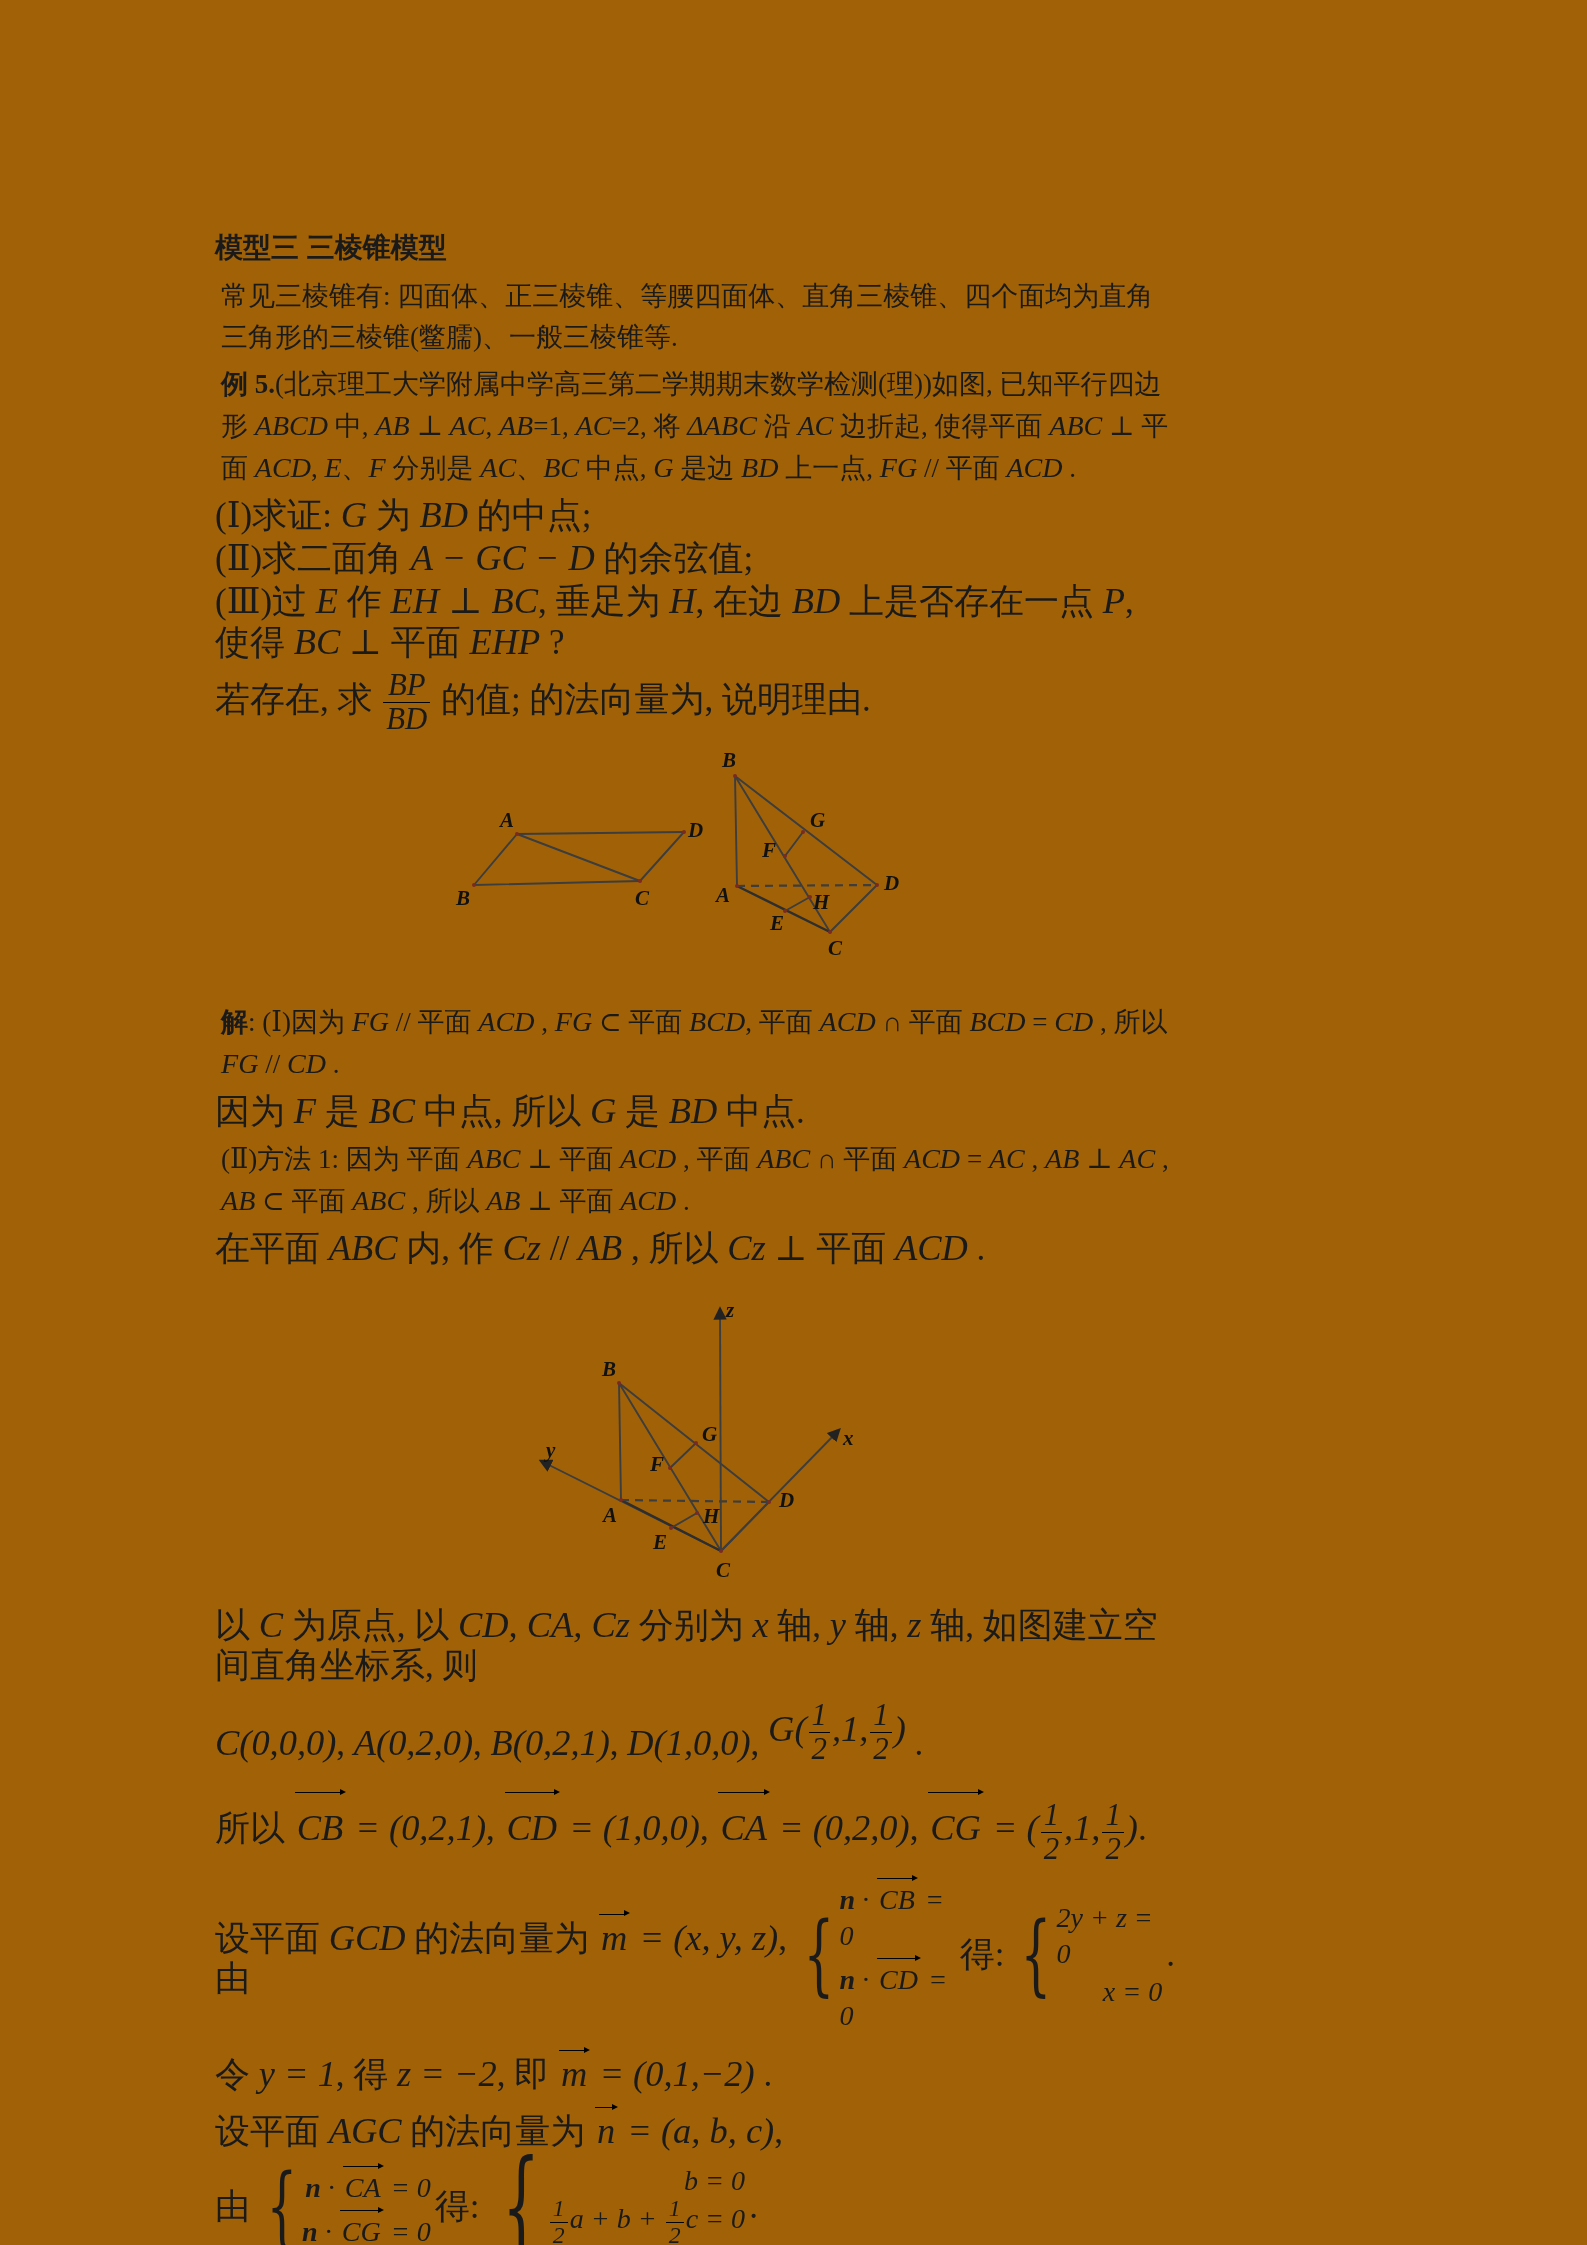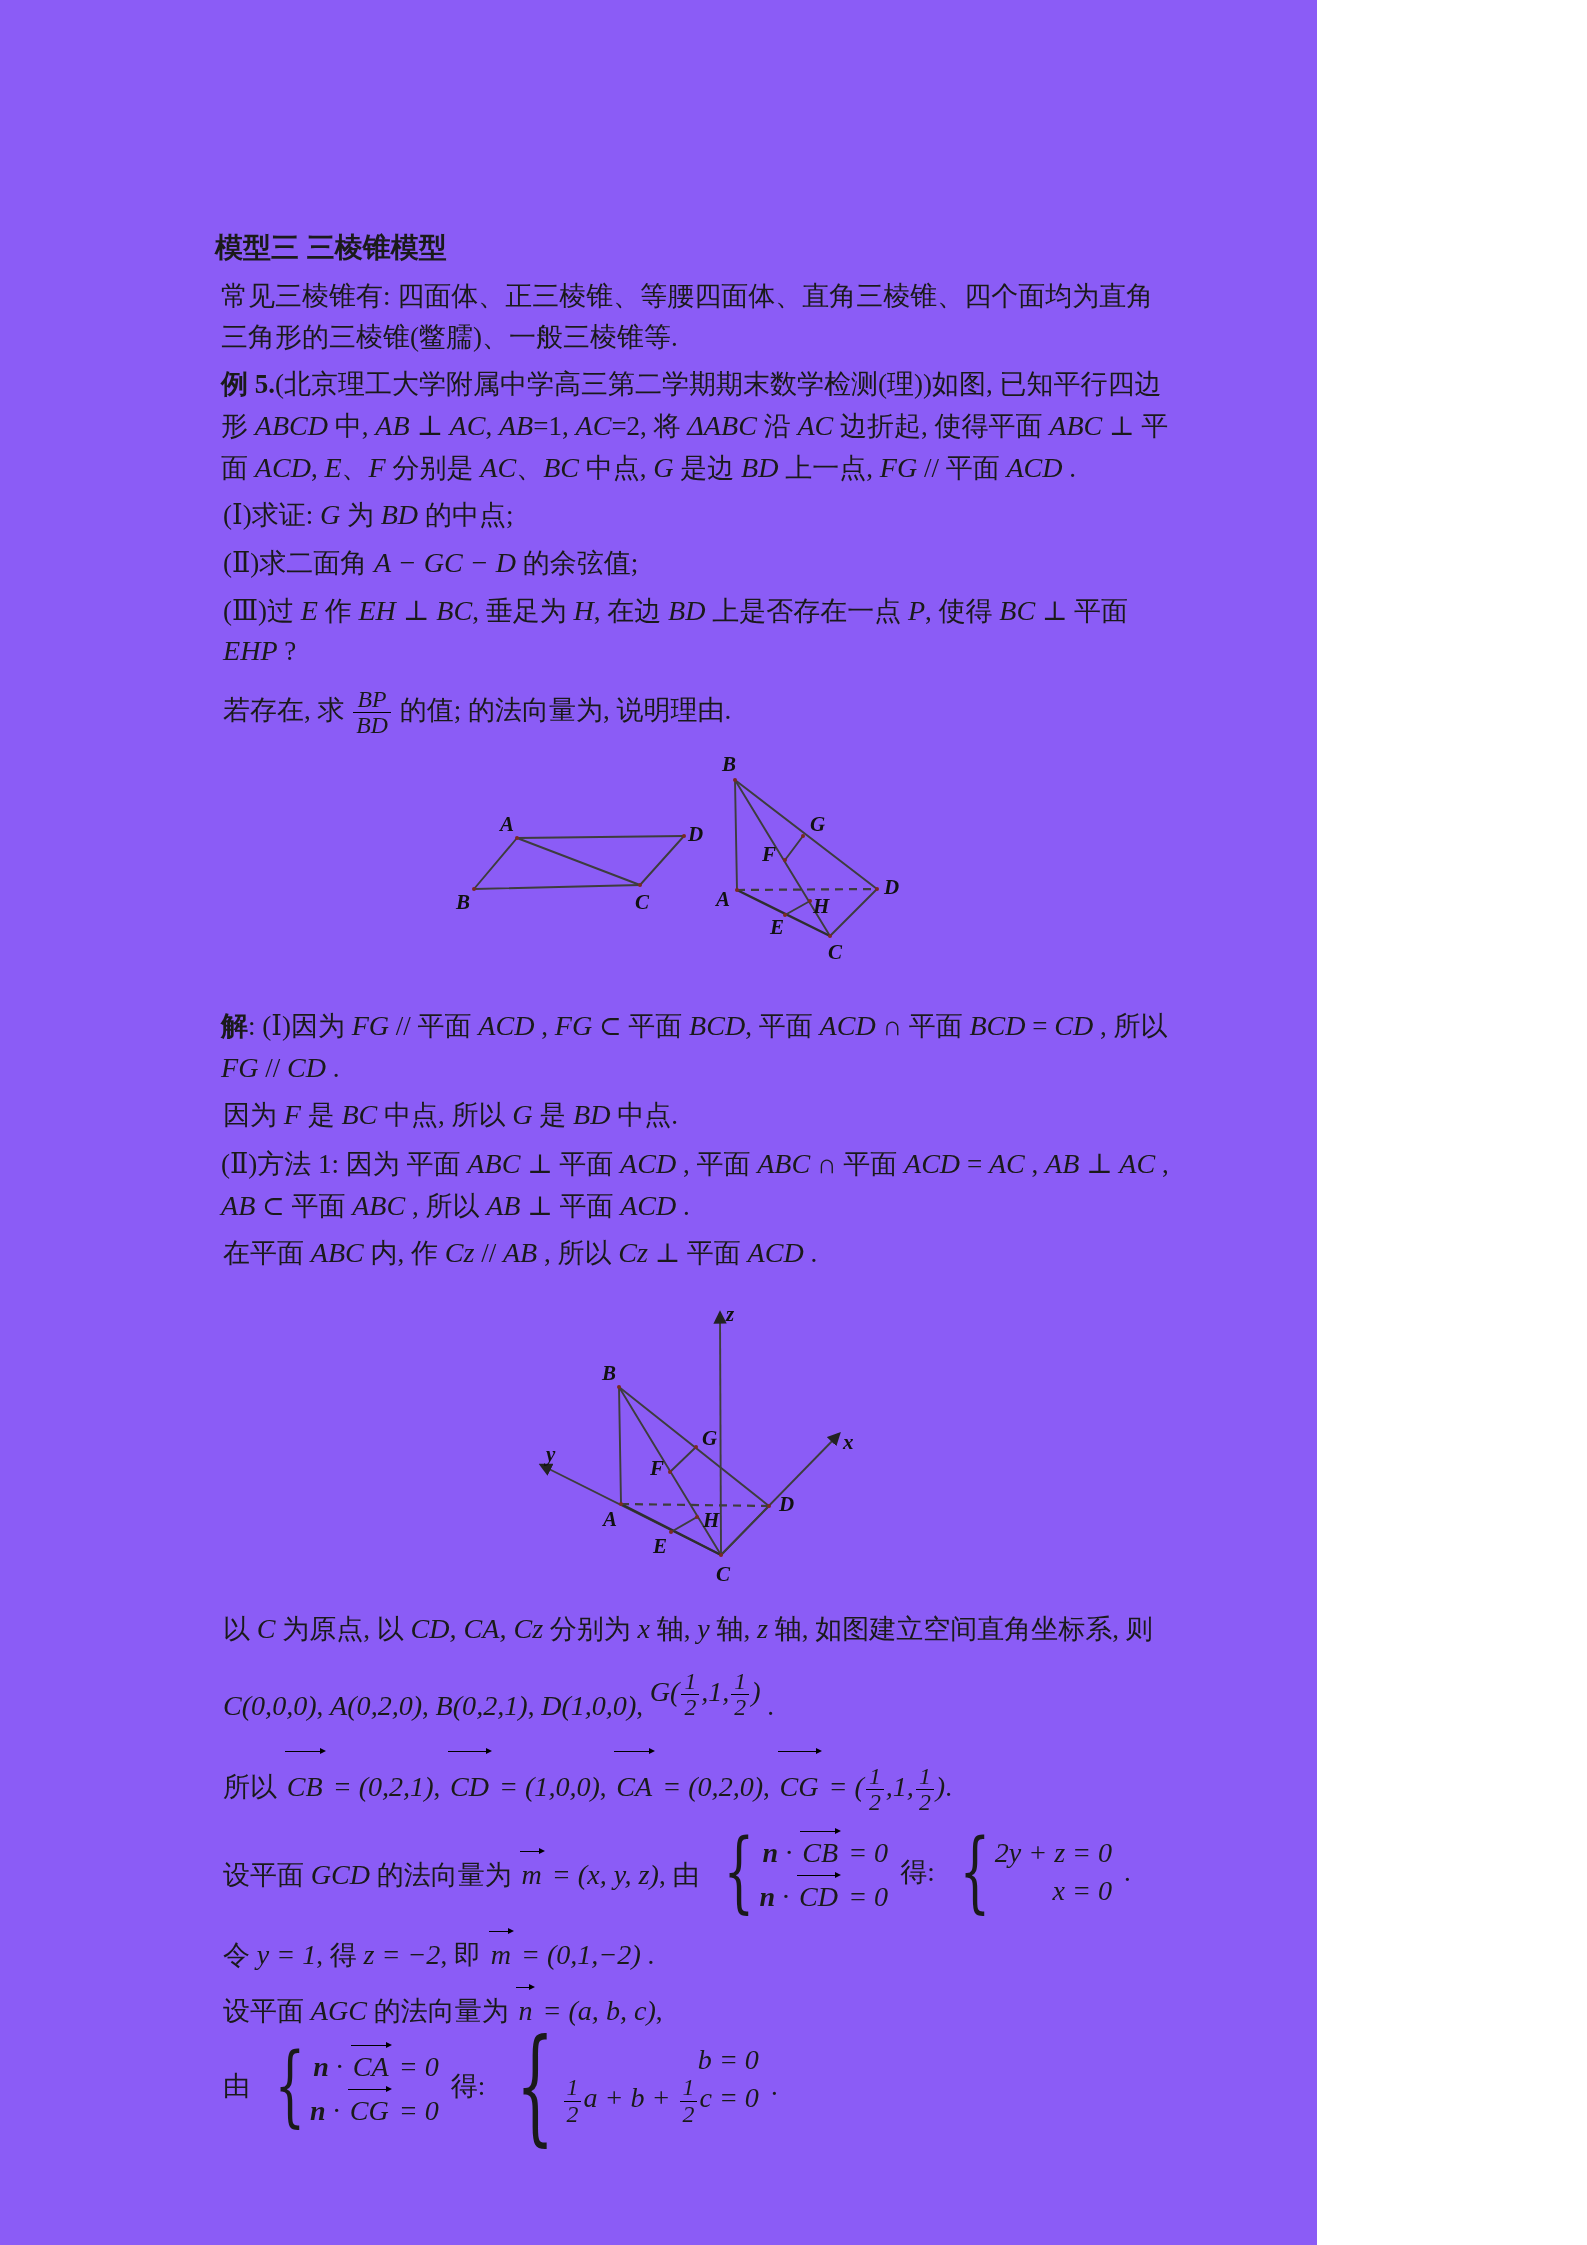--- a/index.html
+++ b/index.html
@@ -1,24 +1,24 @@
 <!DOCTYPE html>
 <html lang="zh"><head>
 <meta charset="utf-8">
 <style>
   html,body{margin:0;padding:0;background:#ffffff;}
   body{width:1587px;height:2245px;overflow:hidden;position:relative;
        font-family:"Liberation Serif","DejaVu Serif",serif;color:#1a1a1a;}
-  .page{position:absolute;left:0;top:0;width:1317px;height:2245px;background:#8b5cf6;}
+  .page{position:absolute;left:0;top:0;width:1587px;height:2245px;background:#a16207;}
   .content{position:absolute;left:215px;top:228px;width:960px;}
 
   .title{font-size:28px;font-weight:bold;margin:0 0 8px 0;line-height:40px;
          font-family:"Liberation Sans","DejaVu Sans",sans-serif;}
   .para{font-size:27px;line-height:41px;margin:6px;}
-  .line{font-size:27px;line-height:40px;margin:8px;}
+  .line{font-size:35px;line-height:40px;margin:0;}
   .mt2{margin-top:2px;} .mt6{margin-top:6px;} .mt10{margin-top:10px;}
   .mt14{margin-top:14px;} .mt24{margin-top:24px;}
 
   
   .seg-cn{font-family:"Liberation Serif","DejaVu Serif",serif;}
   .seg-b{font-weight:bold;}
   .seg-m{font-family:"Liberation Serif","DejaVu Serif",serif;font-style:italic;font-size:1.04em;}
   .seg-mb{font-family:"Liberation Serif","DejaVu Serif",serif;font-style:italic;font-weight:bold;font-size:1.04em;}
   .seg-vec{font-family:"Liberation Serif","DejaVu Serif",serif;font-style:italic;font-size:1.04em;
            position:relative;display:inline-block;padding:0 3px;margin-top:6px;}

